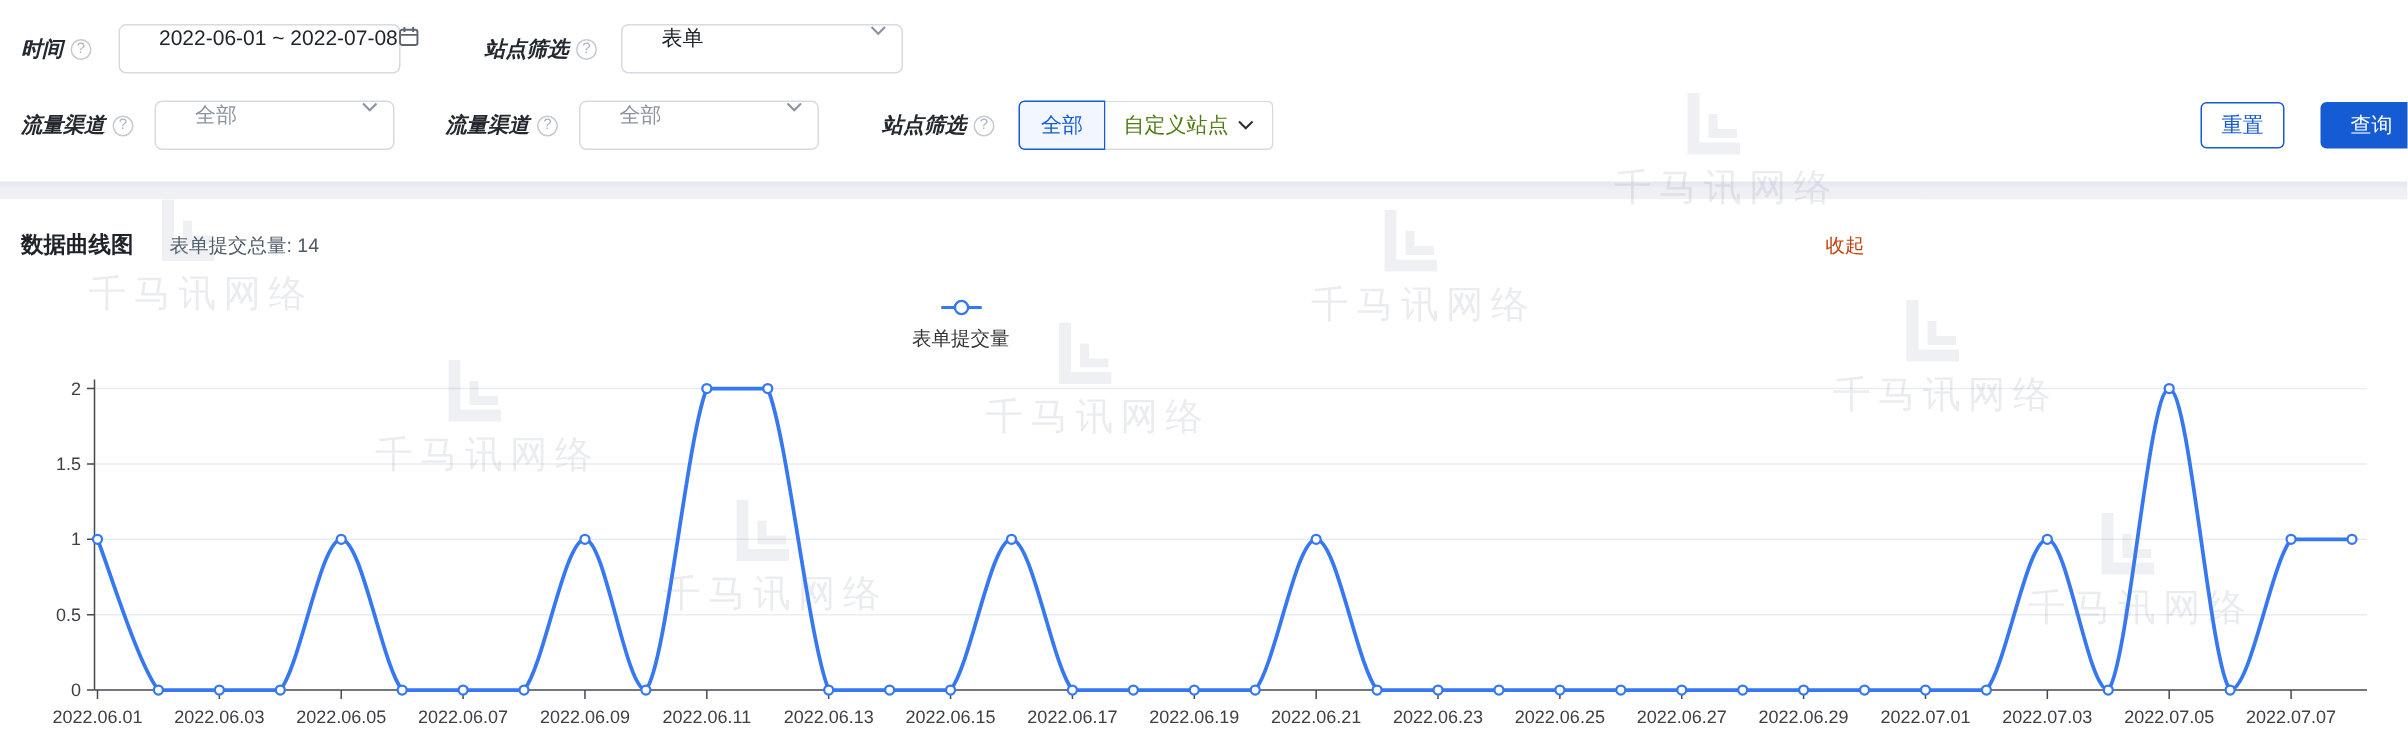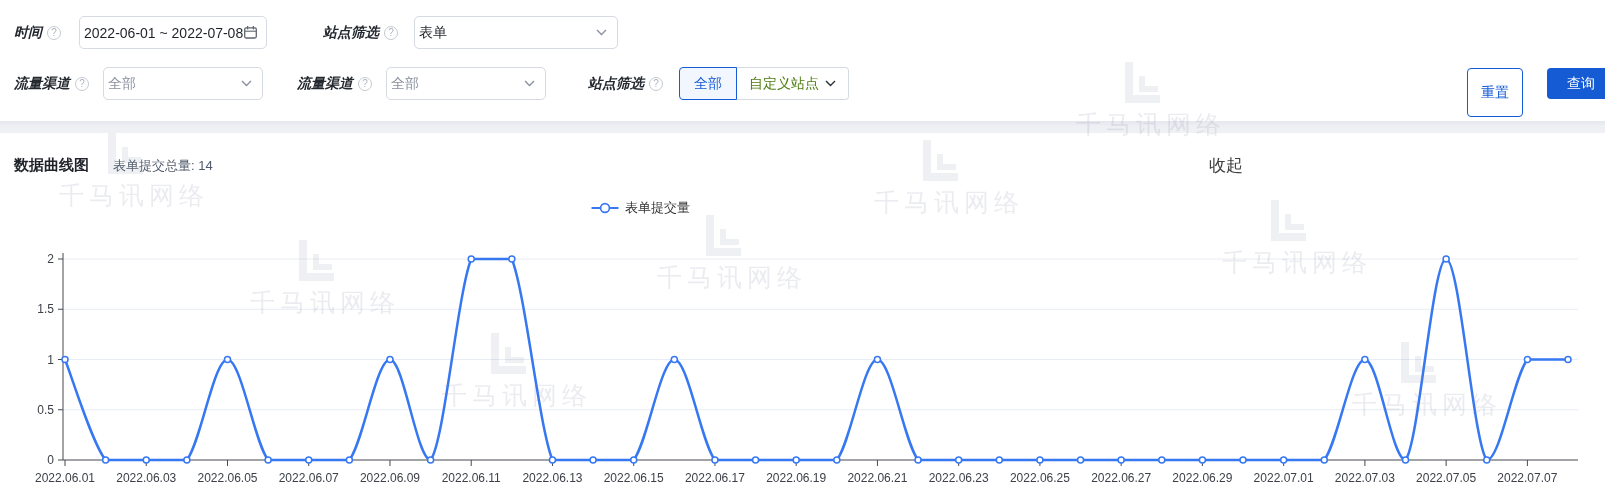--- a/index.html
+++ b/index.html
@@ -16,66 +16,66 @@
   .frow2 { top:67px; }
   .flabel { font-weight:700; font-size:14px; color:#24292f; white-space:nowrap;font-style:italic; }
   .qicon {
     width:14px; height:14px; border:1px solid #c5cad3; border-radius:50%;
     color:#aeb4bf; font-size:10px; line-height:12px; text-align:center;
     margin:0 4px 0 5px; flex:0 0 auto; cursor:pointer;
   }
   .qicon::before { content:"?"; }
   .inputbox {
     height:33px; border:1px solid #d6dae2; border-radius:5px; background:#fff;
-    display:flex; align-items:center; padding:0 10px 0 4px; cursor:pointer;
+    display:flex; align-items:flex-start; padding:0 10px 0 26px; cursor:pointer;
   }
   .inputbox .val { flex:1; font-size:14px; color:#1f2329; white-space:nowrap; }
   .inputbox .val.placeholder { color:#8a919f; }
   .date-range { width:188px; margin-left:14px; }
-  .sel-component { width:204px; margin-left:12px; }
+  .sel-component { width:188px; margin-left:12px; }
   .sel-160 { width:160px; margin-left:10px; }
   .ml-comp { margin-left:56px; }
   .ml-page { margin-left:34px; }
   .ml-site { margin-left:42px; }
   .icon-svg { flex:0 0 auto; display:block; }
   
   .segmented { display:flex; margin-left:12px; height:33px; }
   .seg-all {
     min-width:58px; padding:0 14px; display:flex; align-items:center; justify-content:center;
     border:1px solid #155bd4; border-radius:4px 0 0 4px; background:#f2f7ff;
     color:#155bd4; font-size:14px; cursor:pointer;
   }
   .seg-custom {
     min-width:110px; padding:0 12px; display:flex; align-items:center; justify-content:center; gap:6px;
     border:1px solid #d6dae2; border-left:none; border-radius:0 4px 4px 0; background:#fff;
     color:#4d7c0f; font-size:14px; cursor:pointer;
   }
   .reset-btn {
-    position:absolute; top:68px; right:82px; width:56px; height:49px;
+    position:absolute; top:68px; right:82px; width:56px; height:31px;
     border:1px solid #155bd4; border-radius:4px; background:#fff; color:#155bd4;
     font-size:14px; display:flex; align-items:center; justify-content:center; cursor:pointer;
   }
   .query-btn {
     position:absolute; top:68px; right:-10px; width:68px; height:31px;
     border:none; border-radius:4px; background:#155bd4; color:#fff;
     font-size:14px; display:flex; align-items:center; justify-content:center; cursor:pointer;
   }
   
   .divider {
     position:absolute; top:121px; left:0; width:1605px; height:12px;
     background:linear-gradient(180deg,#e4e7ee 0%,#eff0f4 45%,#f0f1f4 100%);
   }
   
   .chart-panel { position:absolute; top:133px; left:0; width:1281px; height:366px; background:#fff; }
   .chart-header { position:absolute; top:21px; left:14px; right:38px; display:flex; align-items:center; }
   .chart-title { font-size:15px; font-weight:700; color:#1f2329; }
   .chart-total { font-size:13px; color:#4e5969; margin-left:24px; }
-  .collapse-link { margin-left:auto; font-size:17px; color:#404040; cursor:pointer; }
+  .collapse-link { margin-left:auto; font-size:13px; color:#c2410c; cursor:pointer; }
   .legend-row { position:absolute; top:66px; left:0; width:100%; display:flex; justify-content:center; }
-  .legend-item { display:flex; align-items:center; gap:6px; cursor:pointer; }
+  .legend-item { display:flex; align-items:center; gap:6px; cursor:pointer;flex-direction:column; }
   .legend-label { font-size:13px; color:#333; }
   .chart-area { position:absolute; top:107px; left:0; width:1605px; height:259px; }
   .chart-area svg { display:block; }
   
   .wm-layer { position:absolute; inset:0; pointer-events:none; z-index:5; }
   .wm-tile { position:absolute; }
   .wm-text {
     position:absolute; left:-46px; top:46px; white-space:nowrap;
     font-family:"Liberation Serif","DejaVu Serif",serif;
     font-size:25px; letter-spacing:5px; color:rgba(128,138,160,0.16);

